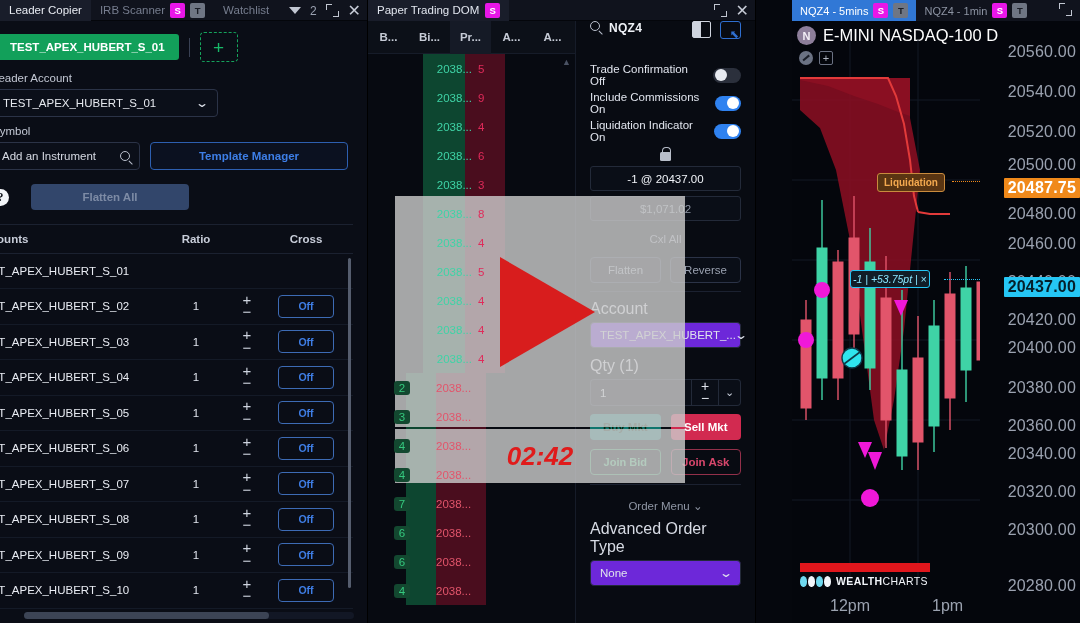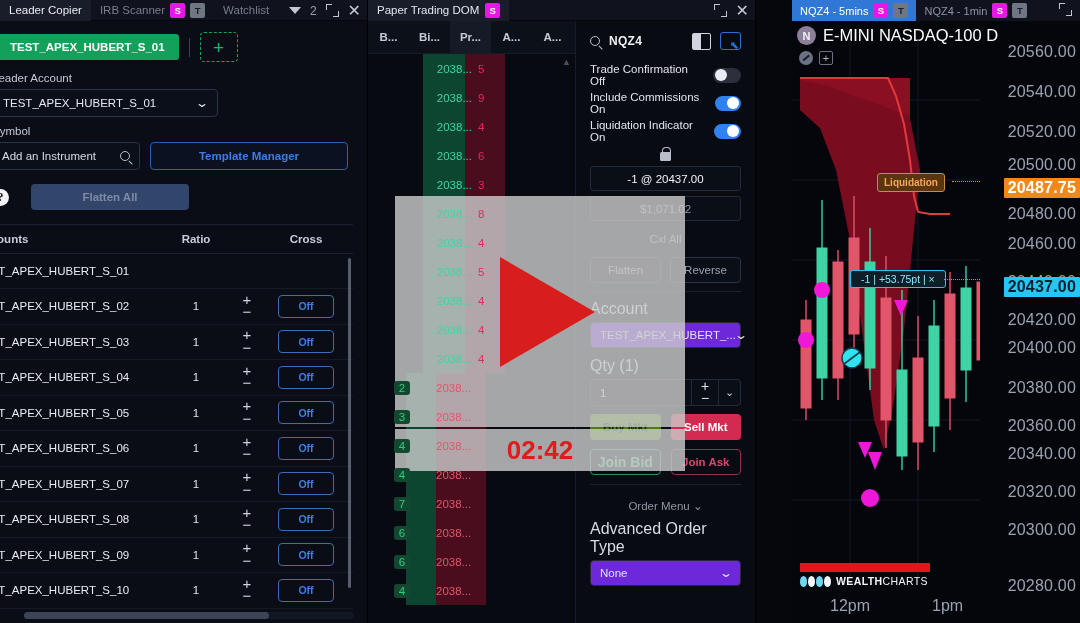--- a/index.html
+++ b/index.html
@@ -163,21 +163,21 @@
   .bid-bg { position: absolute; left: 55px; top: 0; width: 42px; height: 29px;
     background: #0d4630; }
   .ask-bg { position: absolute; left: 97px; top: 0; width: 40px; height: 29px;
     background: #4a0d1e; }
   .dom-scroll-up { position: absolute; right: 4px; top: 3px; color: #4a5263; font-size: 9px; }
   .qbox { display:inline-block; background:#134830; border-radius:3px; padding:1px 5px; }
 
   
   .dom-right { position: absolute; left: 207px; top: 21px; right: 0; bottom: 0;
     background: #080b12; border-left: 1px solid #161c29; padding: 0 14px; }
-  .sym-row { display: flex; align-items: center; height: 40px; gap: 9px; }
+  .sym-row { display: flex; height: 40px; gap: 9px; }
   .sym-txt { font-size: 12px; font-weight: 700; color: #eef1f6; letter-spacing: .3px; }
   .sym-spacer { flex: 1; }
   .ic-split { width: 19px; height: 17px; border: 1.6px solid #cfd4de; border-radius: 2px;
     display: inline-block; position: relative; }
   .ic-split::after { content:''; position:absolute; left:0; top:0; width:8px; height:100%;
     background:#cfd4de; }
   .ic-pop { width: 21px; height: 18px; border: 1.6px solid #2f6fd0; border-radius: 3px;
     position: relative; }
   .ic-pop::after { content:'⬉'; position:absolute; right:1px; bottom:-3px;
     font-size: 11px; color:#2f6fd0; }
@@ -212,29 +212,29 @@
   .qty-input { flex: 1; height: 27px; border: 1px solid #232a39; border-right: none;
     border-radius: 4px 0 0 4px; background: #0a0e17; color:#dfe3ec;
     font-size: 11.5px; display: flex; align-items: center; padding-left: 9px; }
   .qty-step { width: 28px; height: 27px; border: 1px solid #232a39; background:#0a0e17;
     display: flex; flex-direction: column; align-items: center; justify-content: center;
     line-height: .8; color: #dfe3ec; font-size: 14px; font-weight: 300; }
   .qty-caret { width: 22px; height: 27px; border: 1px solid #232a39; border-left: none;
     border-radius: 0 4px 4px 0; background:#0a0e17; display:flex; align-items:center;
     justify-content:center; color:#c9cfdb; font-size: 11px; }
   .mkt-row { display: flex; gap: 10px; margin-bottom: 9px; }
-  .buy-mkt { flex: 1; height: 26px; background: #4d7c0f; color: #06240f;
+  .buy-mkt { flex: 1; height: 26px; background: #0f766e; color: #06240f;
     border-radius: 4px; display: flex; align-items: center; justify-content: center;
     font-size: 11.5px; font-weight: 700; }
   .sell-mkt { flex: 1; height: 26px; background: #d22a50; color: #fff;
     border-radius: 4px; display: flex; align-items: center; justify-content: center;
     font-size: 11.5px; font-weight: 700; }
   .join-bid { flex: 1; height: 26px; border: 1px solid #2f8f5d; color: #4fc483;
     border-radius: 4px; display: flex; align-items: center; justify-content: center;
-    font-size: 14px; font-weight: 700; background: transparent; }
+    font-size: 11px; font-weight: 700; background: transparent; }
   .join-ask { flex: 1; height: 26px; border: 1px solid #93304a; color: #d8476c;
     border-radius: 4px; display: flex; align-items: center; justify-content: center;
     font-size: 11.5px; font-weight: 700; background: transparent; }
   .ord-menu { text-align: center; font-size: 11.5px; color: #8f96a4; padding: 6px 0 7px; }
   .adv-label { font-size: 16px; color: #d7dbe4; padding-bottom: 4px; }
   .adv-sel { height: 26px; border: 1px solid #232a39; border-radius: 4px;
     display: flex; align-items: center; justify-content: space-between;
     padding: 0 9px; font-size: 11.5px; color: #dfe3ec; background:#6d28d9; }
 
   
@@ -266,43 +266,43 @@
     right: 0; border-radius: 1px; }
   .pt.last { background: #25c6f5; color: #05202b; font-weight: 700; padding: 1px 4px;
     right: 0; border-radius: 1px; }
   .chart-canvas { position: absolute; left: 0; top: 40px; right: 100px; bottom: 0;
     overflow: hidden; }
   .liq-tag { position: absolute; background: #5a3512; border: 1px solid #c98b3d;
     color: #f4a94f; font-size: 10px; font-weight: 600; padding: 3px 6px;
     border-radius: 3px; white-space: nowrap; }
   .liq-dots { position: absolute; border-top: 1.5px dotted #f0891a; }
   .pos-tag { position: absolute; background: #111d27; border: 1px solid #25c6f5;
-    color: #8ae6ff; font-size: 10.5px; padding: 2px 10px; border-radius: 3px;
-    white-space: nowrap; }
+    color: #8ae6ff; font-size: 10.5px; padding: 2px 2px; border-radius: 3px;
+    white-space: nowrap; font-style: italic; }
   .pos-dots { position: absolute; border-top: 1.5px dotted #25c6f5; }
   .wc-logo { position: absolute; left: 8px; bottom: 36px; }
   .wc-bar { width: 130px; height: 9px; background: #e0161c; }
   .wc-row { display: flex; align-items: center; gap: 5px; margin-top: 3px; }
   .wc-dots { display: flex; gap: 1px; }
   .wc-d { width: 7px; height: 11px; background: #6fd8ef; border-radius: 50% 50% 45% 45%; }
   .wc-d.w { background: #f2f5fa; }
   .wc-txt { font-size: 10.5px; letter-spacing: .4px; color: #f2f5fa; }
   .wc-txt b { font-weight: 800; }
   .time-axis { position: absolute; left: 0; bottom: 2px; right: 100px; height: 24px; }
   .tlab { position: absolute; font-size: 16px; color: #9ba2b0; }
 
   
   #vid-overlay { position: absolute; left: 395px; top: 196px; width: 290px;
     height: 231px; background: rgba(205,205,205,.80); }
   .play-tri { position: absolute; left: 105px; top: 61px; width: 0; height: 0;
     border-top: 55px solid transparent; border-bottom: 55px solid transparent;
     border-left: 95px solid #d81d1d; }
   #vid-timerbar { position: absolute; left: 395px; top: 429px; width: 290px;
-    height: 42px; background: rgba(205,205,205,.80);
-    display: flex; align-items: center; justify-content: center; }
+    height: 54px; background: rgba(205,205,205,.80);
+    display: flex; align-items: center; justify-content: center; font-style: italic; }
   .timer-txt { font-size: 26px; font-weight: 700; color: #e01b1b;
     font-family: "Liberation Sans", sans-serif; }
 </style>
 </head>
 <body>
 
 <div id="root">
 
   <div id="copier-panel">
 

